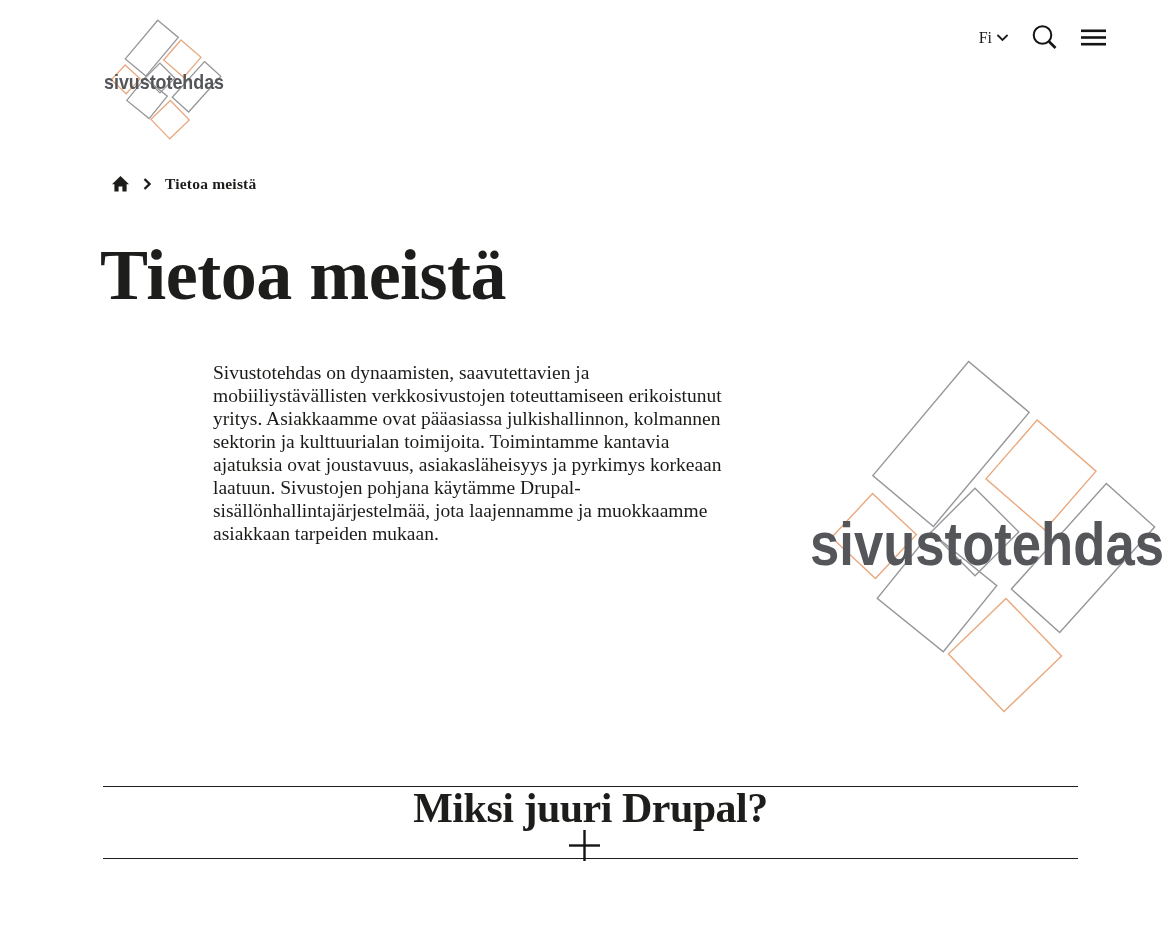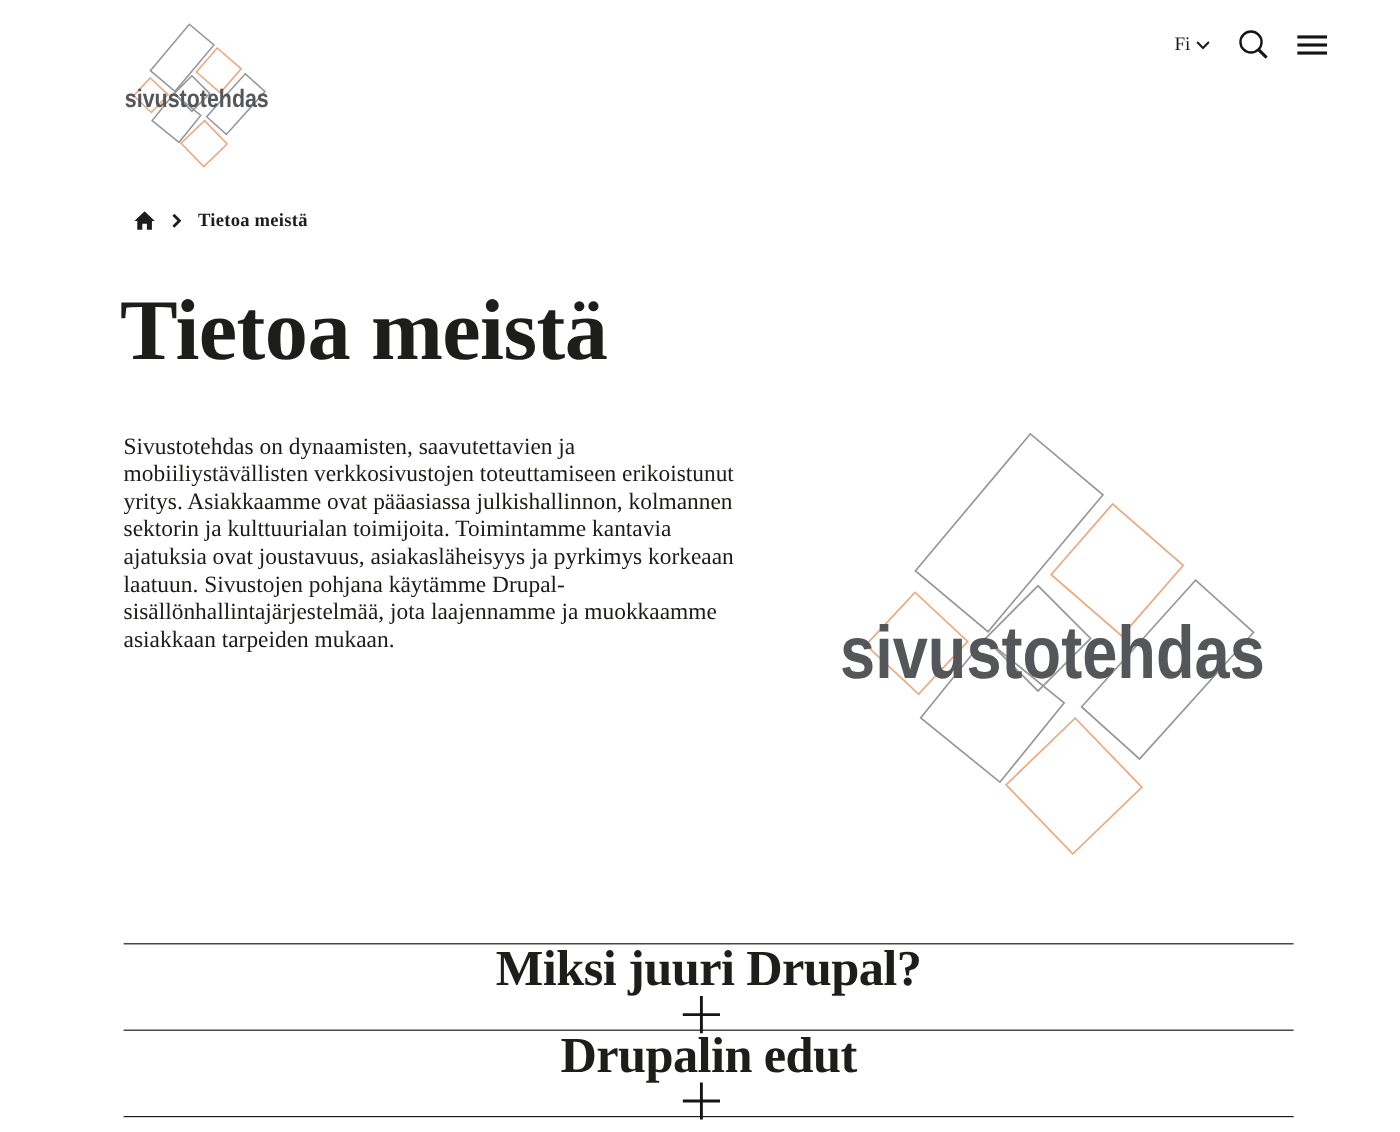--- a/index.html
+++ b/index.html
@@ -33,21 +33,21 @@
     font-size:15.5px; font-weight:bold; letter-spacing:0.2px;
   }
   .breadcrumb a { display:flex; align-items:center; cursor:pointer; }
   
   .page-title {
     margin:46px 0 0 100px;
     font-size:72px; font-weight:bold; line-height:1;
     letter-spacing:-0.5px; color:#1d1d1b;
   }
   
-  .columns { display:flex; margin:50px 0 0 103px; }
+  .columns { display:flex; margin:50px 0 0 103px;justify-content:flex-end; }
   .intro {
     width:524px;
     font-size:19.5px; line-height:23px; color:#1b1b19;
   }
   .main-logo {
     width:360px; height:360px;
     margin-left:70px; margin-top:-6px;
     flex:none;
   }
   
@@ -151,23 +151,14 @@
   <div class="accordion-item">
     <h2 class="accordion-label">Miksi juuri Drupal?</h2>
     <span class="accordion-toggle">
       <svg width="33" height="33" viewBox="0 0 33 33">
         <line x1="16.5" y1="1" x2="16.5" y2="32" stroke="#151515" stroke-width="2.4"></line>
         <line x1="1" y1="16.5" x2="32" y2="16.5" stroke="#151515" stroke-width="2.4"></line>
       </svg>
     </span>
   </div>
 
-  <div class="accordion-item">
-    <h2 class="accordion-label">Drupalin edut</h2>
-    <span class="accordion-toggle">
-      <svg width="33" height="33" viewBox="0 0 33 33">
-        <line x1="16.5" y1="1" x2="16.5" y2="32" stroke="#151515" stroke-width="2.4"></line>
-        <line x1="1" y1="16.5" x2="32" y2="16.5" stroke="#151515" stroke-width="2.4"></line>
-      </svg>
-    </span>
-  </div>
 
 </div>
 
 </body></html>

